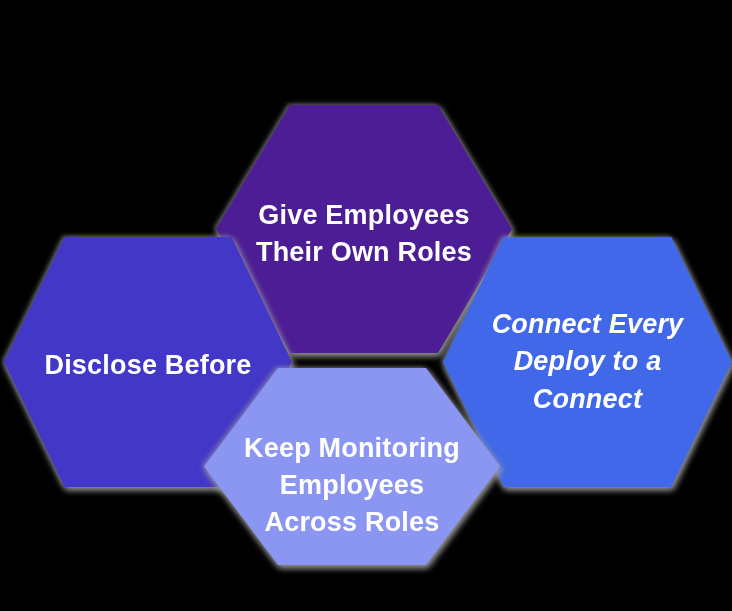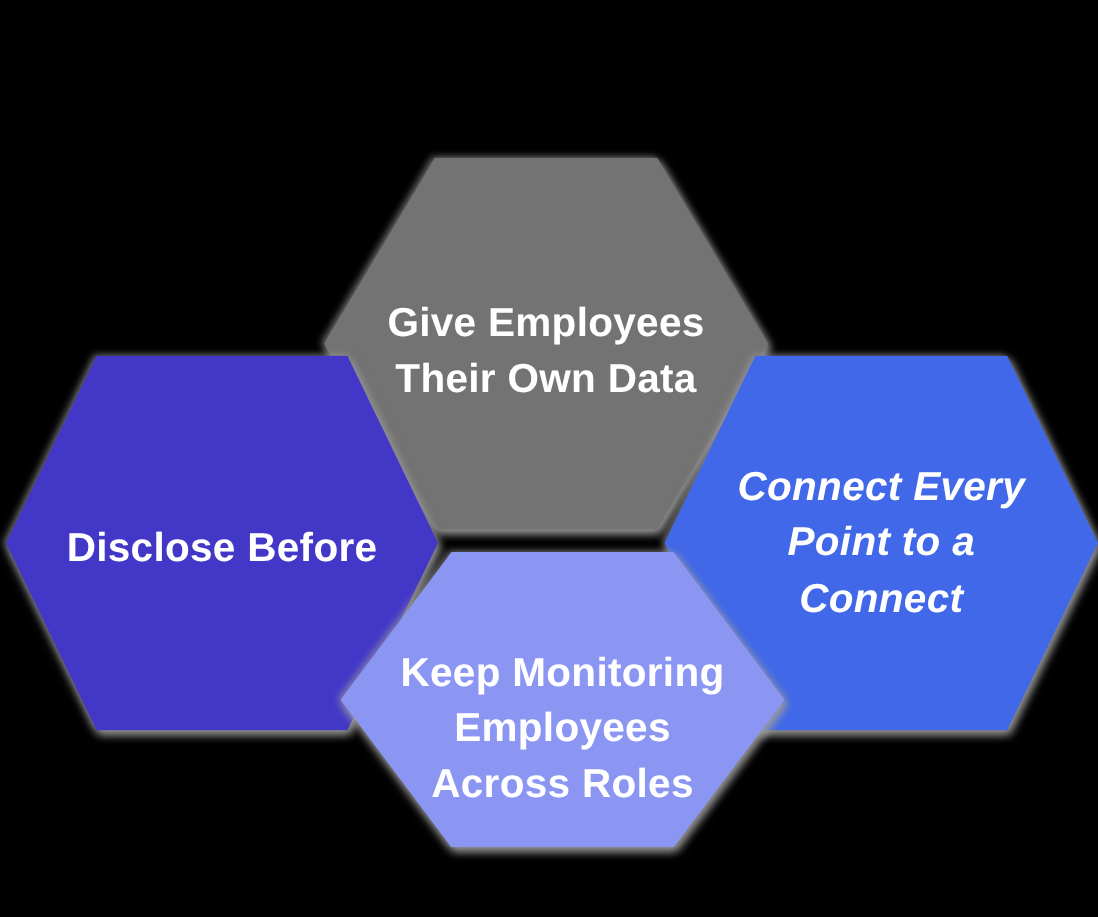--- a/index.html
+++ b/index.html
@@ -35,52 +35,52 @@
   .hex-label {
     font-size: 27px;
     font-weight: 700;
     line-height: 1.38;
     text-align: center;
     letter-spacing: 0.2px;
   }
   #hex-top    { left: 216px; top: 105px; width: 296px; height: 248px; }
   #hex-left   { left: 4px;   top: 237px; width: 288px; height: 250px; }
   #hex-right  { left: 443px; top: 237px; width: 289px; height: 250px; font-style: italic; }
-  #hex-bottom { left: 227px; top: 368px; width: 296px; height: 197px; }
+  #hex-bottom { left: 204px; top: 368px; width: 296px; height: 197px; }
   #hex-top    .hex-label { padding-top: 10px; }
   #hex-left   .hex-label { padding-top: 8px; }
   #hex-bottom .hex-label { padding-top: 38px; }
 </style>
 </head>
 <body>
 
 <div class="canvas" style="background: rgb(0, 0, 0); color: rgb(255, 255, 255);">
 
   <div class="hex-wrap" id="hex-top">
-    <div class="hex shape-wide" style="background: #737373;">
+    <div class="hex shape-wide" style="background: #4c1d95;">
       <div class="hex-label">
         <div>Give Employees</div>
-        <div>Their Own Data</div>
+        <div>Their Own Roles</div>
       </div>
     </div>
   </div>
 
   <div class="hex-wrap" id="hex-left">
     <div class="hex shape-steep" style="background: rgb(67, 55, 200);">
       <div class="hex-label">
         <div>Disclose Before</div>
       </div>
     </div>
   </div>
 
   <div class="hex-wrap" id="hex-right">
     <div class="hex shape-steep" style="background: rgb(65, 104, 232);">
       <div class="hex-label">
         <div>Connect Every</div>
-        <div>Point to a</div>
+        <div>Deploy to a</div>
         <div>Connect</div>
       </div>
     </div>
   </div>
 
   <div class="hex-wrap" id="hex-bottom">
     <div class="hex shape-wide" style="background: rgb(139, 150, 243);">
       <div class="hex-label">
         <div>Keep Monitoring</div>
         <div>Employees</div>

